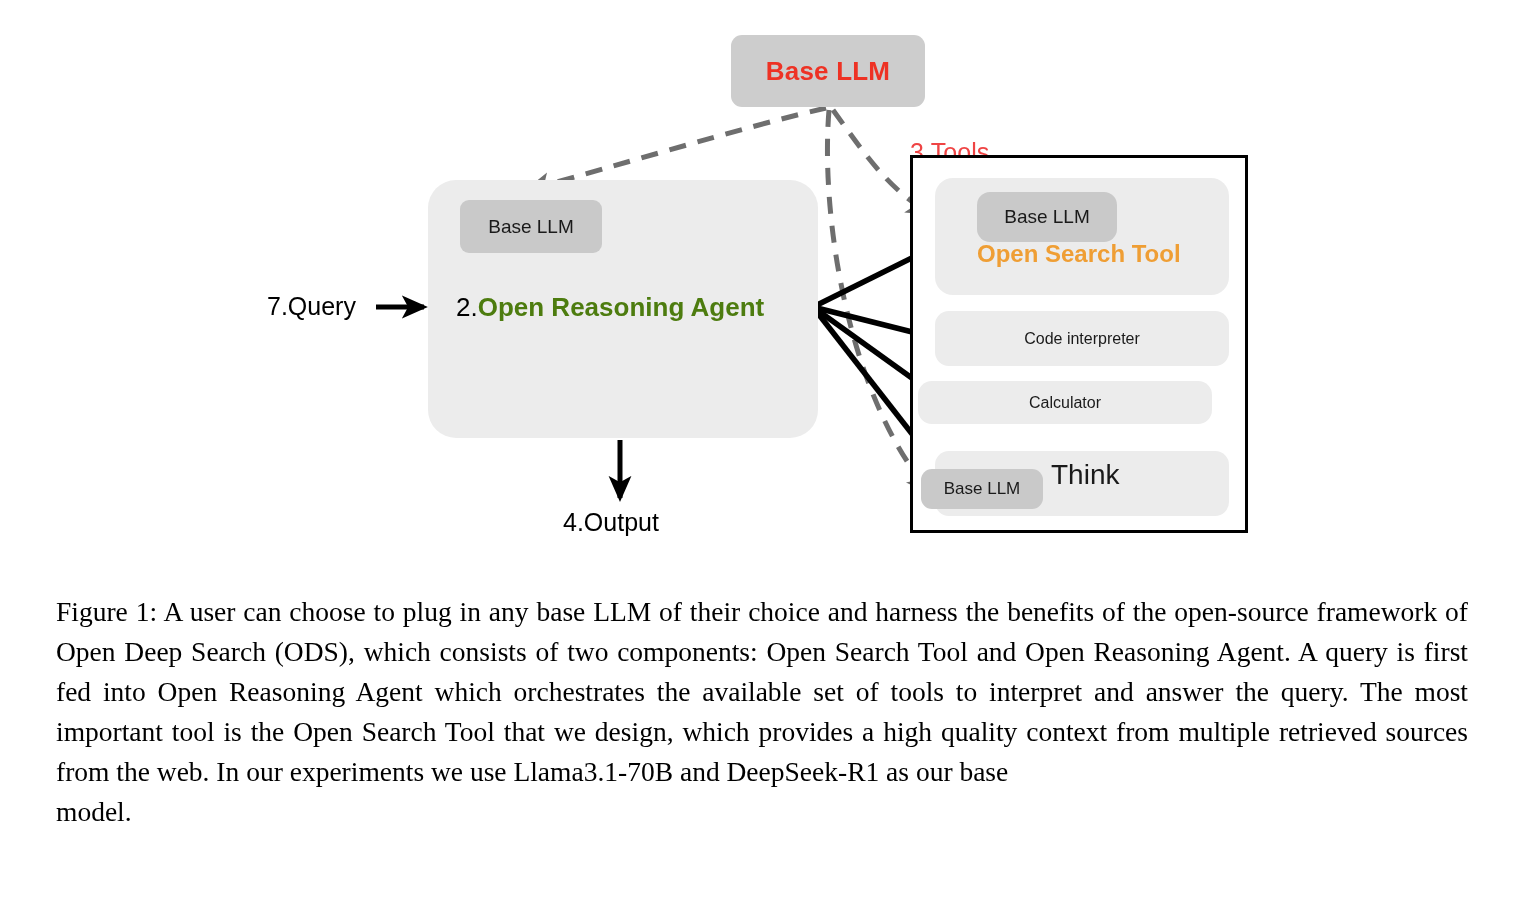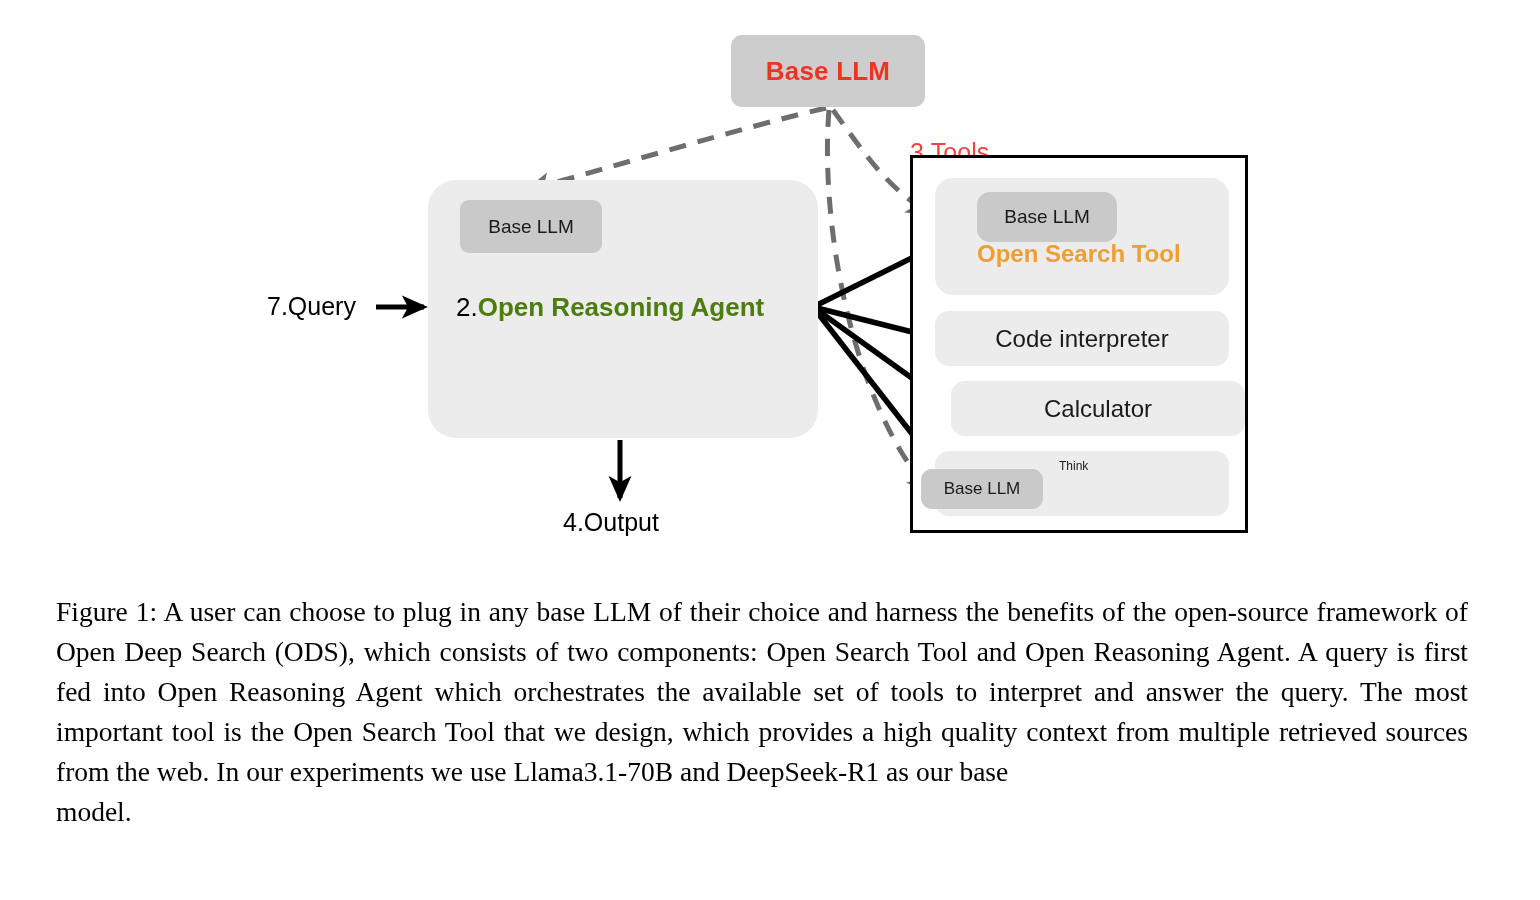--- a/index.html
+++ b/index.html
@@ -172,63 +172,63 @@
     color: #ef9e34;
     white-space: nowrap;
   }
   .tool-card-code {
     left: 22px;
     top: 153px;
     width: 294px;
     height: 55px;
   }
   .tool-card-calc {
-    left: 38px;
+    left: 5px;
     top: 223px;
     width: 294px;
-    height: 55px;
+    height: 43px;
   }
   .tool-card-think {
     left: 22px;
     top: 293px;
     width: 294px;
     height: 65px;
   }
   .tool-centered-label {
     position: absolute;
     left: 0; top: 0;
     width: 100%;
     height: 100%;
     display: flex;
     align-items: center;
     justify-content: center;
-    font-size: 24px;
+    font-size: 16px;
     color: #1a1a1a;
   }
   .think-chip {
     position: absolute;
     left: -14px;
     top: 18px;
     width: 122px;
     height: 40px;
     background: #c9c9c9;
     border-radius: 11px;
     display: flex;
     align-items: center;
     justify-content: center;
   }
   .think-chip-label {
     font-size: 17px;
     color: #1a1a1a;
   }
   .think-label {
     position: absolute;
-    left: 124px;
+    left: 116px;
     top: 8px;
-    font-size: 12px;
+    font-size: 28px;
     color: #1a1a1a;
     white-space: nowrap;
   }
 
   
   #caption {
     position: absolute;
     left: 56px;
     top: 592px;
     width: 1412px;

